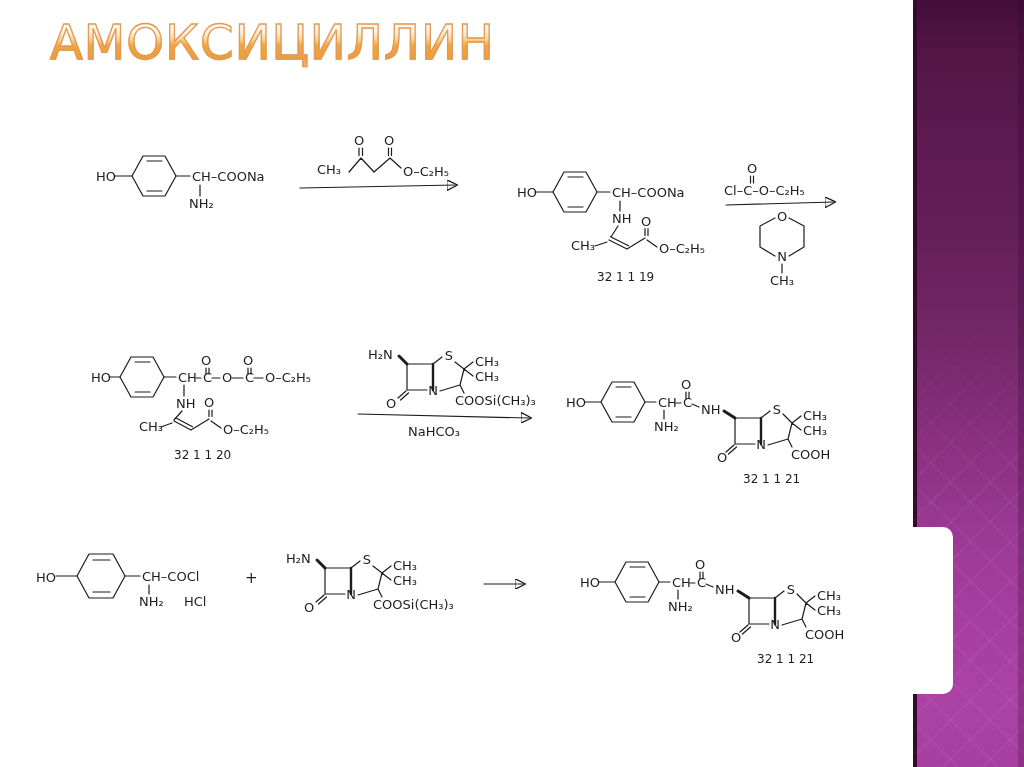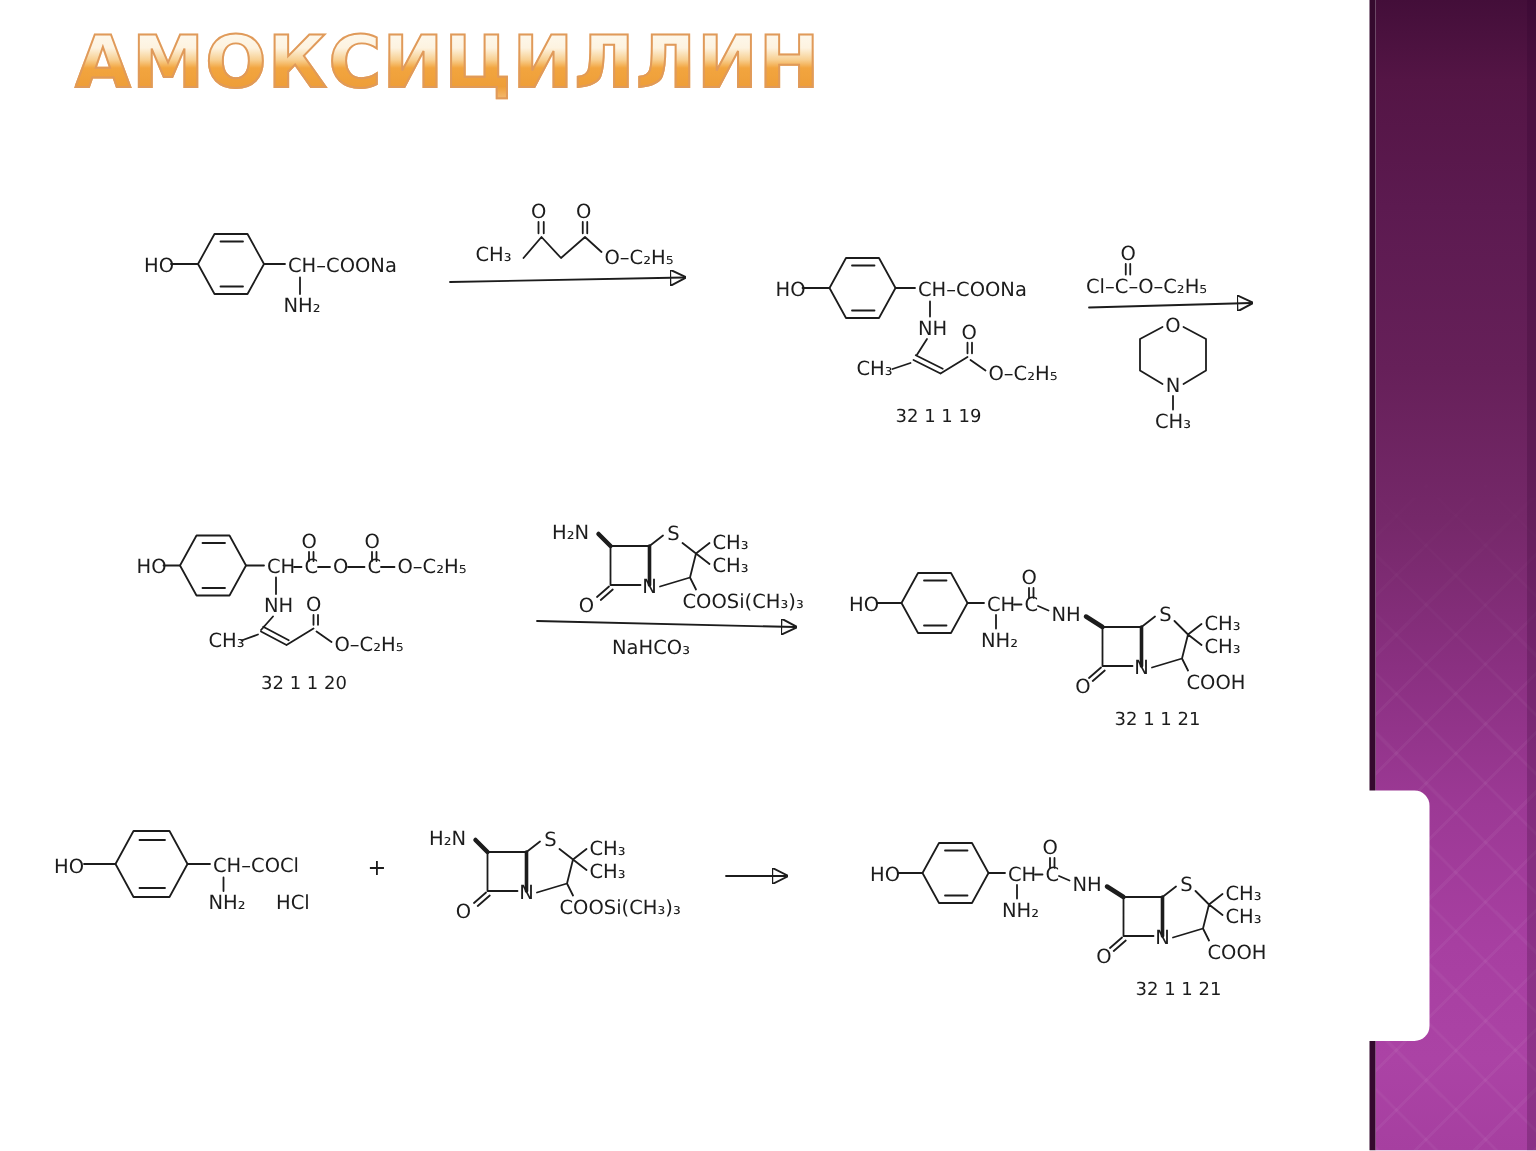--- a/index.html
+++ b/index.html
@@ -3,21 +3,21 @@
 <meta charset="utf-8">
 <style>
   html,body{margin:0;padding:0;}
   body{
     width:1024px;height:767px;position:relative;overflow:hidden;
     background:#ffffff;
     font-family:"DejaVu Sans",sans-serif;
   }
   .title{
     position:absolute;left:50px;top:14px;
-    font-size:48px;font-weight:700;letter-spacing:1px;
+    font-size:48px;font-weight:400;letter-spacing:1px;
     background:linear-gradient(180deg,#fefcf7 0%,#fdf3e0 32%,#f8d092 46%,#f2a53f 56%,#ee9e38 78%,#f6c78d 100%);
     -webkit-background-clip:text;background-clip:text;color:transparent;
     -webkit-text-stroke:1.3px #e09a5a;
     white-space:nowrap;
   }
   .scheme-svg{position:absolute;left:0;top:0;}
   .scheme-svg text{font-family:"DejaVu Sans",sans-serif;font-size:13px;fill:#1c1c1c;stroke:none;}
   .scheme-svg text.s12{font-size:12px;}
   .scheme-svg text.s15{font-size:15px;}
   .scheme-svg path{fill:none;stroke:#1c1c1c;stroke-width:1.2;stroke-linecap:round;stroke-linejoin:round;}

